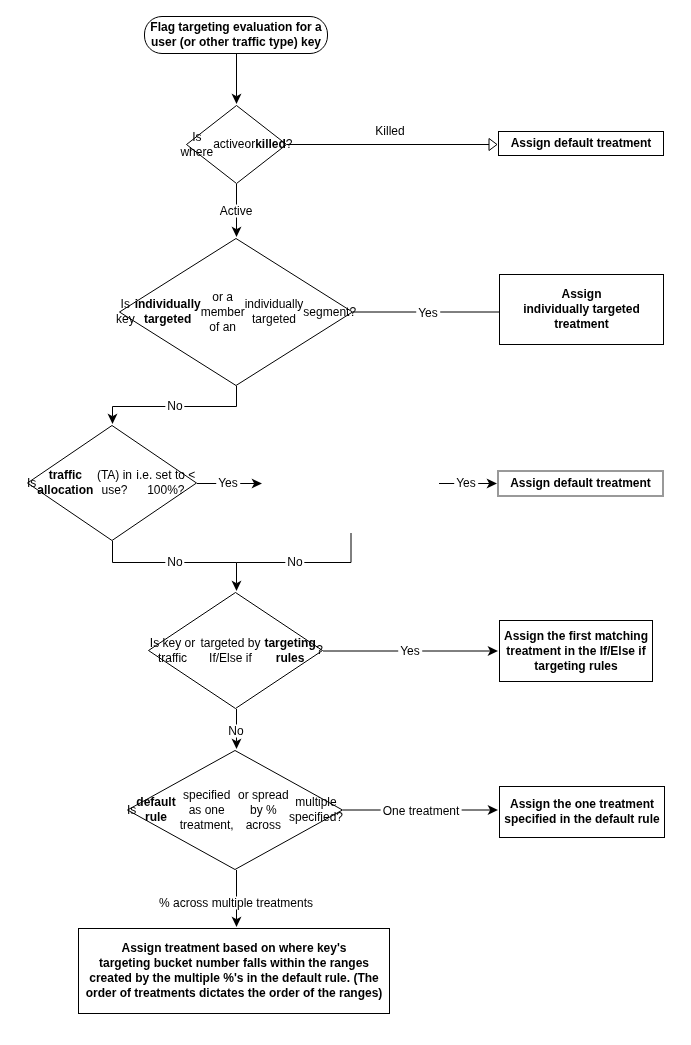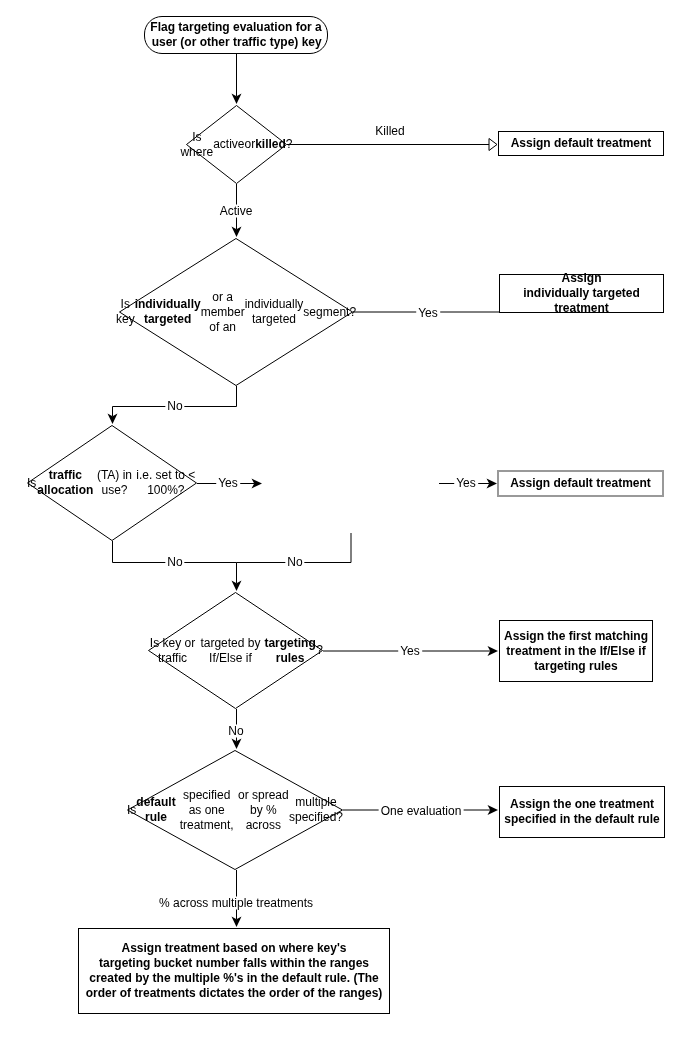--- a/index.html
+++ b/index.html
@@ -6,21 +6,21 @@
   #canvas{
     position:relative;width:691px;height:1045px;background:#ffffff;
     font-family:"Liberation Sans",sans-serif;color:#000;overflow:hidden;
   }
   #wires{position:absolute;left:0;top:0;width:691px;height:1045px;}
   .node-box{
     position:absolute;box-sizing:border-box;border:1px solid #000;background:#fff;
     display:flex;align-items:center;justify-content:center;text-align:center;
     font-size:12px;line-height:15px;font-weight:bold;padding:1px 2px;
   }
-  .rounded{border-radius:18px;text-align:right;}
+  .rounded{border-radius:18px;}
   .gray-border{border:2px solid #999999;}
   .diamond{position:absolute;}
   .diamond svg{position:absolute;left:0;top:0;display:block;}
   .dtext{
     position:absolute;inset:0;display:flex;align-items:center;justify-content:center;
     text-align:center;font-size:12px;line-height:15px;
   }
   .elabel{
     position:absolute;transform:translate(-50%,-50%);background:#ffffff;
     font-size:12px;line-height:13px;padding:0 2px;white-space:nowrap;
@@ -96,21 +96,21 @@
         <span style="font-weight: bold;">individually targeted</span>
         <br>
         <span>or a member of an</span>
         <br>
         <span>individually targeted</span>
         <br>
         <span>segment?</span>
       </div>
   </div>
 
-  <div class="node-box" style="left:499px;top:274px;width:165px;height:39px;">
+  <div class="node-box" style="left:499px;top:274px;width:165px;height:71px;">
     <div><span>Assign</span><br><span>individually targeted</span><br><span>treatment</span></div>
   </div>
 
   <div class="diamond" style="left:27px;top:425px;width:170px;height:116px;">
     <svg width="170" height="116" viewBox="0 0 170 116">
       <polygon points="85,0.5 169.5,58 85,115.5 0.5,58" fill="#fff" stroke="#000" stroke-width="1"></polygon>
     </svg>
     <div class="dtext">
         <span>Is </span>
         <span style="font-weight: bold;">traffic allocation</span>
@@ -171,16 +171,16 @@
   <span class="elabel" style="left:390px;top:131px;">Killed</span>
   <span class="elabel" style="left:236px;top:211px;">Active</span>
   <span class="elabel" style="left:428px;top:313px;">Yes</span>
   <span class="elabel" style="left:175px;top:406px;">No</span>
   <span class="elabel" style="left:228px;top:483px;">Yes</span>
   <span class="elabel" style="left:466px;top:483px;">Yes</span>
   <span class="elabel" style="left:175px;top:562px;">No</span>
   <span class="elabel" style="left:295px;top:562px;">No</span>
   <span class="elabel" style="left:410px;top:651px;">Yes</span>
   <span class="elabel" style="left:236px;top:731px;">No</span>
-  <span class="elabel" style="left:421px;top:811px;">One evaluation</span>
+  <span class="elabel" style="left:421px;top:811px;">One treatment</span>
   <span class="elabel" style="left:236px;top:903px;">% across multiple treatments</span>
 
 </div>
 
 </body></html>

